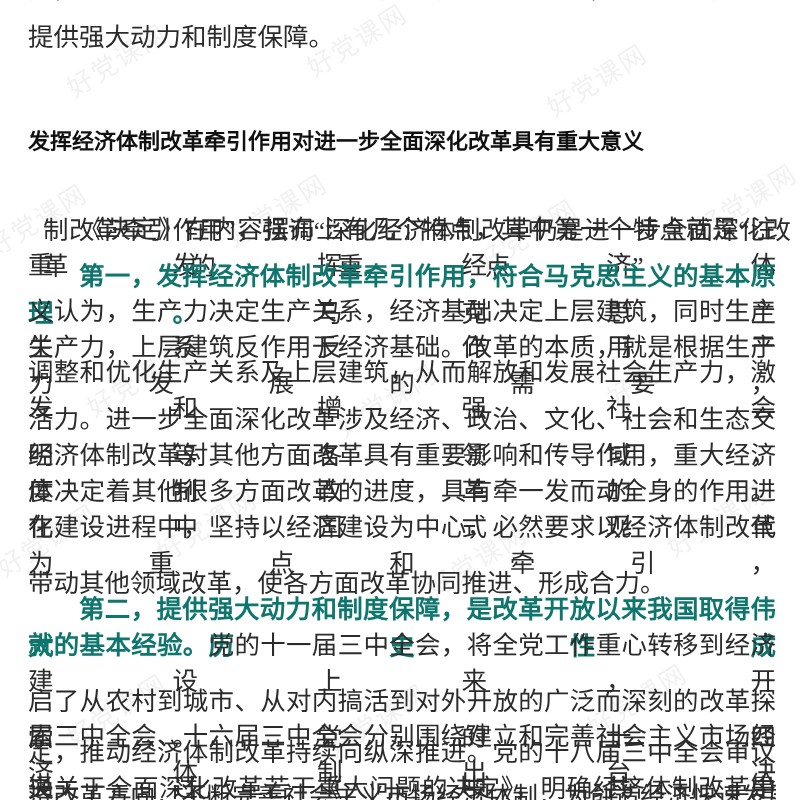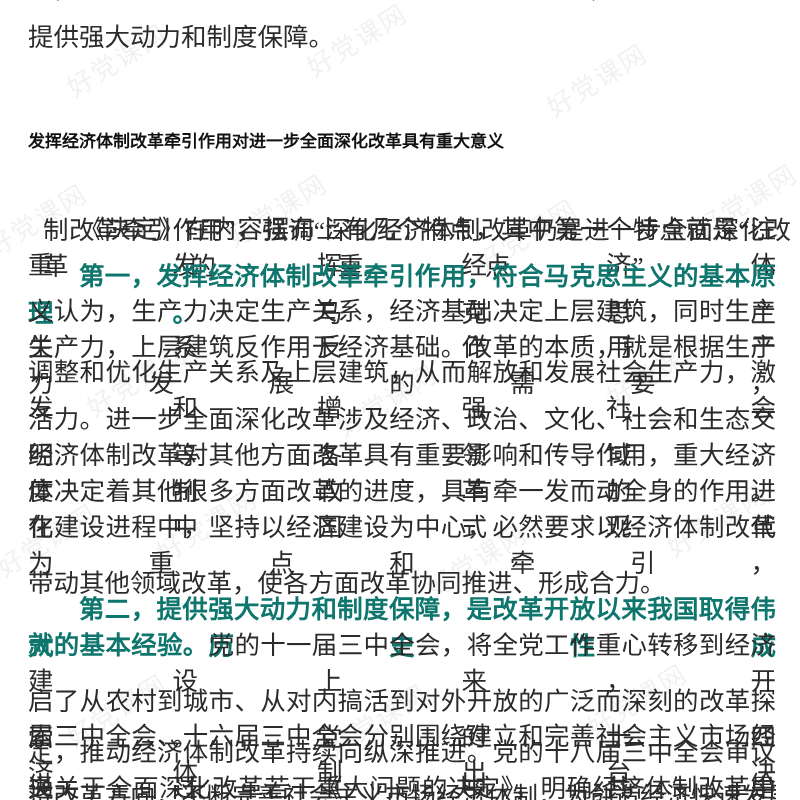--- a/index.html
+++ b/index.html
@@ -68,21 +68,21 @@
   }
 
   .line.last {
     text-align-last: left;
   }
 
   .heading {
     position: absolute;
     left: 28px;
     width: 748px;
-    font-size: 17px;
+    font-size: 22px;
     line-height: 34px;
     font-weight: bold;
     font-family: "Liberation Sans", "DejaVu Sans", sans-serif;
     color: #111111;
     white-space: nowrap;
     letter-spacing: 0px;
   }
 
   .bold-run {
     font-weight: bold;

